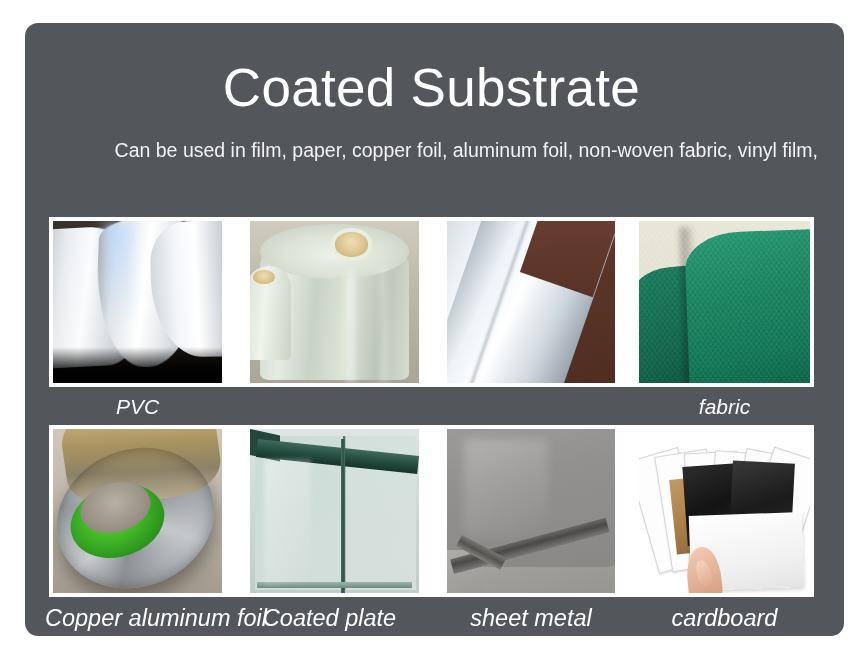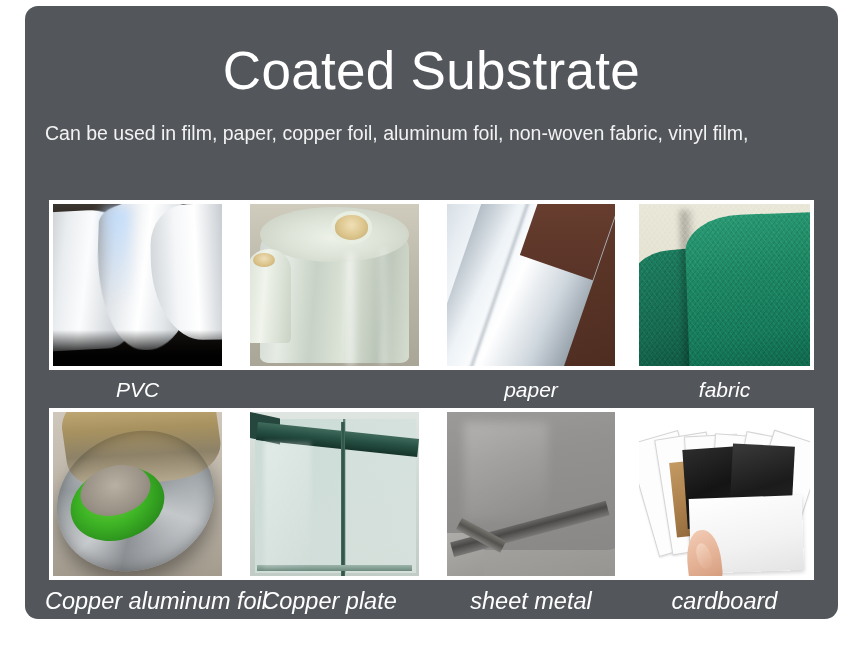--- a/index.html
+++ b/index.html
@@ -18,26 +18,27 @@
     position: relative;
     width: 860px;
     height: 669px;
     background: #ffffff;
   }
 
   
   .card {
     position: absolute;
     left: 25px;
-    top: 6px;
+    top: 23px;
     width: 813px;
     height: 613px;
     background: #53575c;
     border-radius: 13px;
     overflow: hidden;
+    padding-left: 6px;
   }
 
   
   .title {
     position: absolute;
     left: 0;
     top: 34px;
     width: 813px;
     text-align: center;
     color: #ffffff;
@@ -46,21 +47,21 @@
     letter-spacing: 0.3px;
     line-height: 62px;
     white-space: nowrap;
   }
 
   .subtitle {
     position: absolute;
     left: 20px;
     top: 114px;
     width: 773px;
-    text-align: left;
+    text-align: right;
     color: #f2f2f2;
     font-size: 19.5px;
     font-weight: 400;
     line-height: 27px;
   }
   .subtitle .line {
     display: block;
     white-space: nowrap;
   }
 
@@ -430,21 +431,20 @@
             <div class="edgeshadow"></div>
           <div class="front"></div>
             <div class="weave"></div>
         </div>
       </div>
     </div>
 
     <div class="labels row1">
       <div class="label" style="left:4px;   width:169px;">PVC</div>
       <div class="label" style="left:201px; width:169px;margin-top:48px;">PET</div>
-      <div class="label" style="left:398px; width:168px;">paper</div>
       <div class="label" style="left:590px; width:171px;">fabric</div>
     </div>
 
     <div class="panel row2">
 
       <div class="cell" style="left:4px; width:169px;">
         <div class="photo foil">
           <div class="disc"></div>
             <div class="top"></div>
           <div class="green"></div>
@@ -488,19 +488,19 @@
             <div class="blackb"></div>
           <div class="whitesheet"></div>
           <div class="hand"></div>
             <div class="thumb"></div>
         </div>
       </div>
     </div>
 
     <div class="labels row2">
       <div class="label" style="left:-4px;  width:185px;">Copper aluminum foil</div>
-      <div class="label" style="left:196px; width:169px;">Copper plate</div>
+      <div class="label" style="left:196px; width:169px;">Coated plate</div>
       <div class="label" style="left:590px; width:171px;">cardboard</div>
       <div class="label" style="left:398px; width:168px;">sheet metal</div>
     </div>
 
   </div>
 </div>
 
 </body></html>

